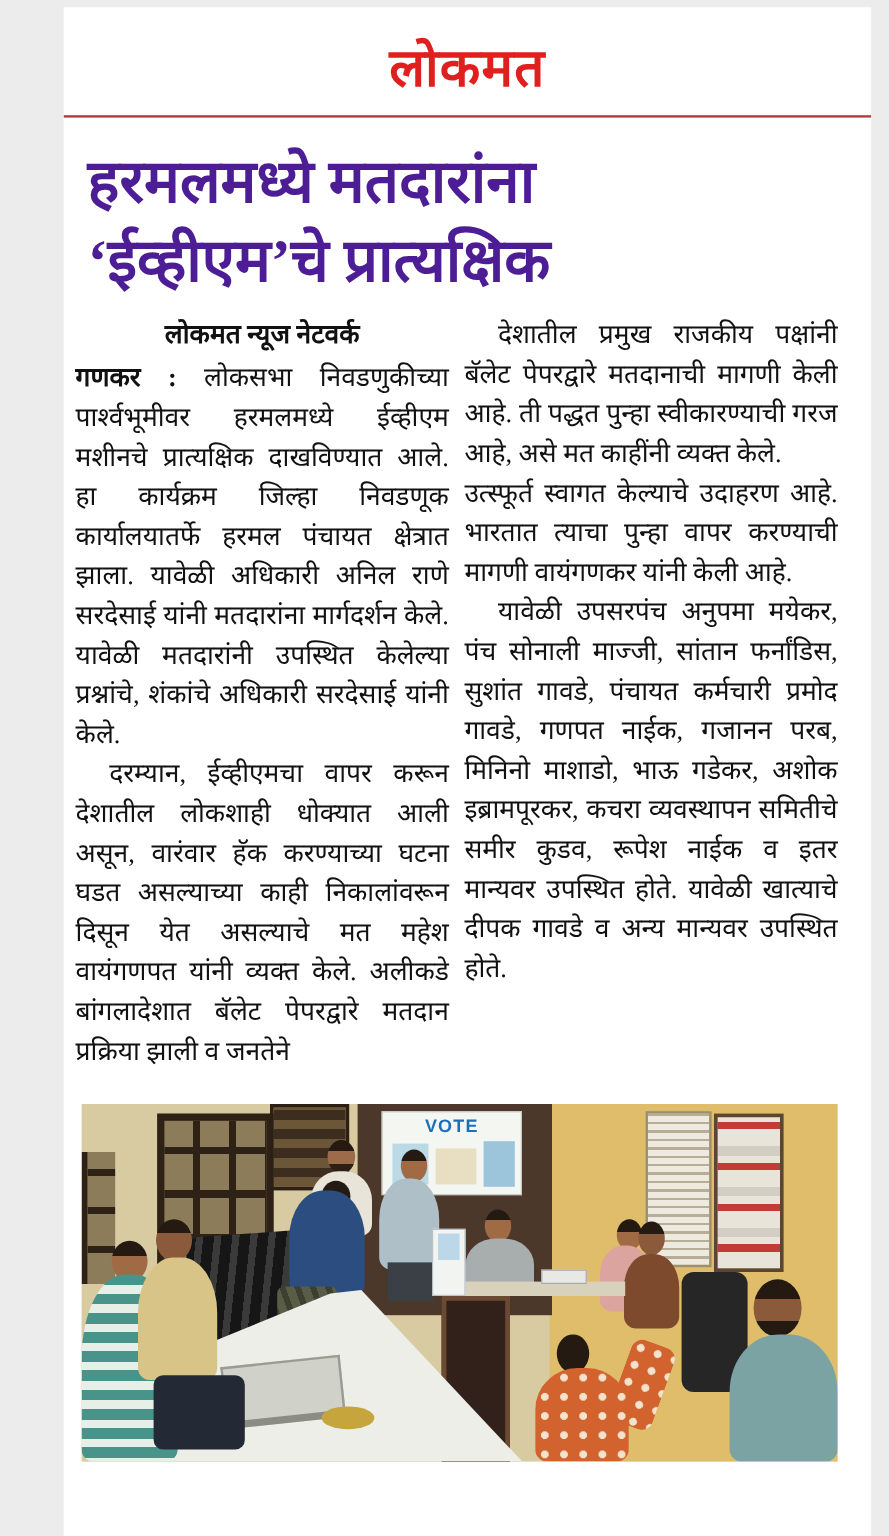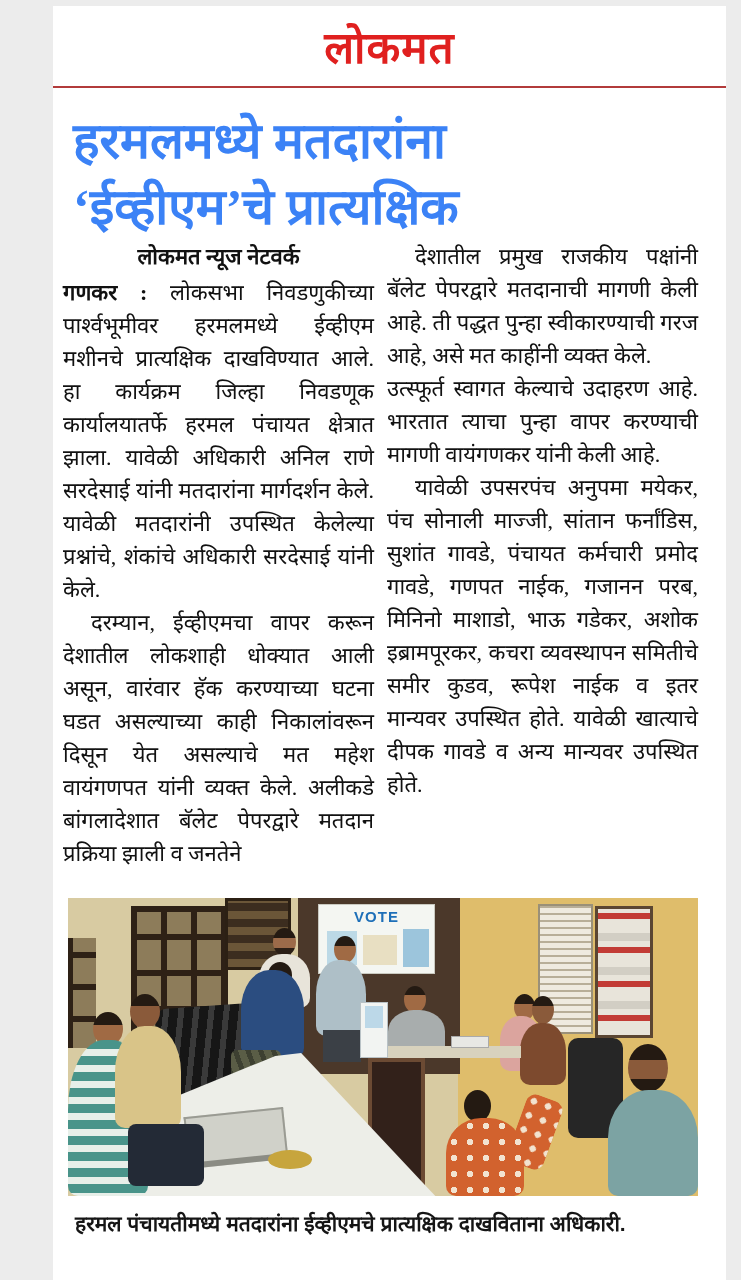--- a/index.html
+++ b/index.html
@@ -11,40 +11,40 @@
     color: #111;
   }
   .page {
     position: absolute;
     left: 53px; top: 6px;
     width: 673px; height: 1274px;
     background: #ffffff;
     overflow: hidden;
   }
   .masthead {
-    padding-top: 16px;
+    padding-top: 26px;
     text-align: center;
     font-family: "Liberation Sans", "DejaVu Sans", sans-serif;
     font-weight: 800;
     font-size: 44px;
     line-height: 52px;
     color: #e0201f;
     letter-spacing: 1px;
   }
   .masthead-rule {
     margin-top: 12px;
     border-top: 2px solid #b23b3b;
     width: 100%;
   }
   .headline {
-    margin: 20px 8px 0 20px;
+    margin: 20px 8px 12px 20px;
     font-weight: 700;
     font-size: 50px;
     line-height: 66px;
-    color: #3b82f6;
+    color: #4c1d95;
   }
   .columns {
     display: flex;
     gap: 13px;
     padding: 0 26px 0 10px;
   }
   .col { width: 311px; font-size: 22px; line-height: 33px; text-align: justify; }
   .byline {
     font-weight: 700;
     text-align: center;
@@ -160,15 +160,14 @@
     <div class="head" style="left:62px;top:96px;width:30px;height:35px;background:linear-gradient(180deg,#241a12 0 34%,#8a5a3a 34%);"></div>
     <div class="torso" style="left:47px;top:128px;width:66px;height:102px;background:#d9c488;"></div>
     <div class="ph" style="left:60px;top:226px;width:76px;height:62px;background:#232a36;border-radius:8px;"></div>
     <div class="ph" style="left:448px;top:198px;width:38px;height:72px;background:radial-gradient(#f2e3cf 3px,transparent 3.5px) 0 0/15px 15px,#d2622e;transform:rotate(20deg);border-radius:10px;"></div>
     <div class="head" style="left:396px;top:192px;width:27px;height:32px;background:#241a12;"></div>
     <div class="torso" style="left:378px;top:220px;width:78px;height:78px;background:radial-gradient(#f2e3cf 3px,transparent 3.5px) 0 0/16px 16px,#d2622e;"></div>
     <div class="head" style="left:560px;top:146px;width:40px;height:48px;background:linear-gradient(180deg,#241a12 0 34%,#8a5a3a 34% 72%,#241a12 72%);"></div>
     <div class="torso" style="left:540px;top:192px;width:90px;height:106px;background:#7ca3a3;"></div>
   </div>
 
-  <div class="caption">हरमल पंचायतीमध्ये मतदारांना ईव्हीएमचे प्रात्यक्षिक दाखविताना अधिकारी.</div>
 
 </div>
 
 </body></html>

